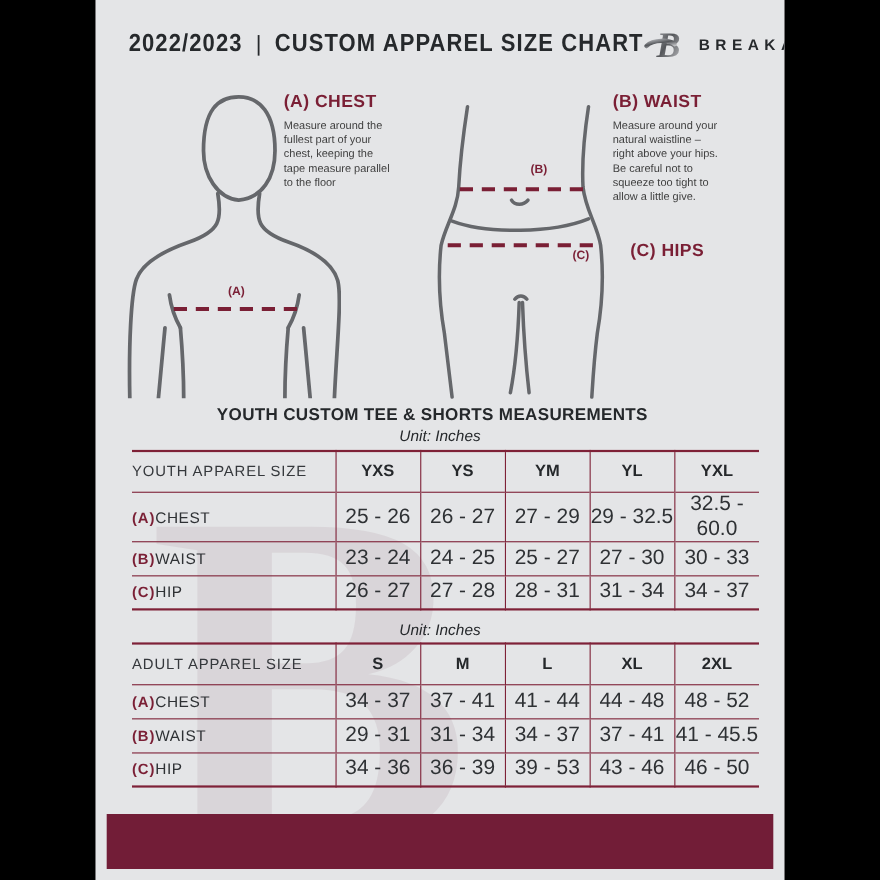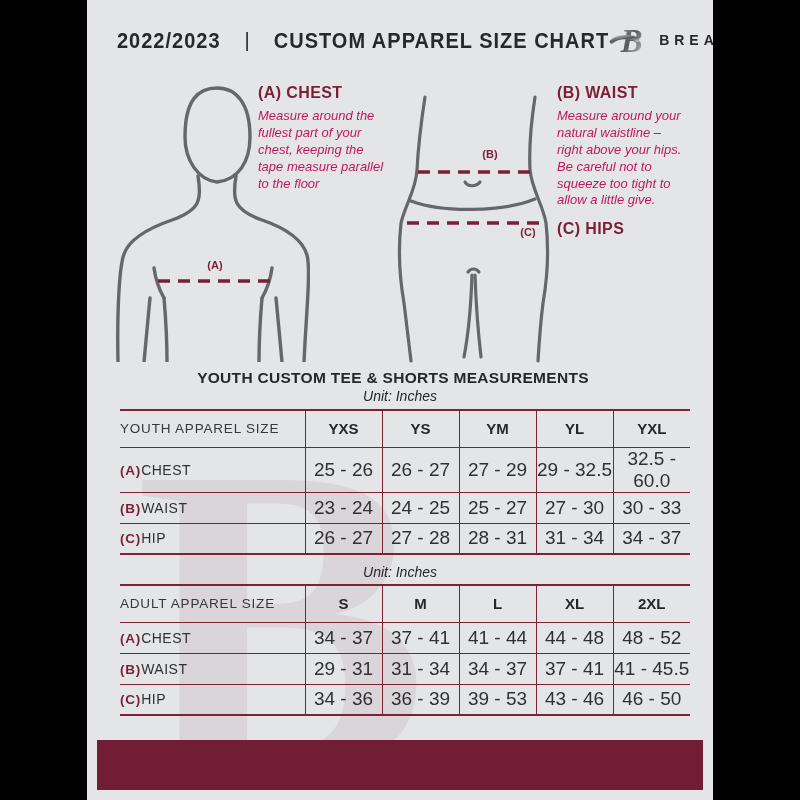--- a/index.html
+++ b/index.html
@@ -9,29 +9,29 @@
   .black-bar.left{left:0;width:87px;}
   .black-bar.right{left:713px;width:87px;}
   .content{position:absolute;left:87px;top:0;width:626px;height:800px;background:#e4e5e7;overflow:hidden;}
 
   .watermark{position:absolute;left:48px;top:400px;font-size:440px;line-height:1;
              font-weight:bold;font-family:"Liberation Serif",serif;
              color:rgba(130,80,95,0.10);pointer-events:none;}
 
   .header{position:absolute;left:0;top:18px;width:626px;height:44px;display:flex;
           align-items:center;justify-content:space-between;padding:0 22px 0 30px;box-sizing:border-box;}
-  .header-left{display:flex;align-items:center;gap:24px;}
+  .header-left{display:flex;align-items:center;gap:12px;}
   .year,.title{font-weight:bold;font-size:20px;letter-spacing:1px;color:#26292c;
                transform:scaleY(1.12);transform-origin:center;white-space:nowrap;}
   .divider{font-size:20px;color:#26292c;font-weight:normal;}
   .header-right{display:flex;align-items:center;gap:10px;}
   .brand{font-weight:bold;font-size:14px;letter-spacing:5px;color:#26292c;white-space:nowrap;}
 
   .g-heading{position:absolute;font-weight:bold;font-size:16px;letter-spacing:0.4px;color:#7a1f35;}
-  .g-text{position:absolute;font-style:italic;font-size:13px;line-height:1.3;color:#be185d;white-space:pre-line;}
+  .g-text{position:absolute;font-size:10px;line-height:1.3;color:#404040;white-space:pre-line;}
   .marker{position:absolute;width:44px;text-align:center;font-weight:bold;font-size:11px;color:#7a1f35;}
 
   .fig{position:absolute;}
 
   .tbl-title{position:absolute;left:0;width:612px;text-align:center;font-weight:bold;
              font-size:15.5px;letter-spacing:0.3px;color:#25282b;}
   .tbl-unit{position:absolute;left:0;width:626px;text-align:center;font-style:italic;
             font-size:14px;color:#25282b;}
   table.size-table{position:absolute;left:33px;width:570px;border-collapse:collapse;table-layout:fixed;
                    border-top:2px solid #7e2137;border-bottom:2px solid #7e2137;}
@@ -123,21 +123,21 @@
 to the floor</div>
 
     <div class="g-heading" style="left:470px;top:84px;">(B) WAIST</div>
     <div class="g-text" style="left:470px;top:108px;width:152px;">Measure around your
 natural waistline –
 right above your hips.
 Be careful not to
 squeeze too tight to
 allow a little give.</div>
 
-    <div class="g-heading" style="left:470px;top:220px;">(C) HIPS</div>
+    <div class="g-heading" style="left:486px;top:220px;">(C) HIPS</div>
 
     <div class="tbl-title" style="top:369px;">YOUTH CUSTOM TEE &amp; SHORTS MEASUREMENTS</div>
     <div class="tbl-unit" style="top:388px;">Unit: Inches</div>
     <table class="size-table" style="top:409px;">
       <colgroup>
           <col class="c0">
           <col class="cs">
           <col class="cs">
           <col class="cs">
           <col class="cs">

